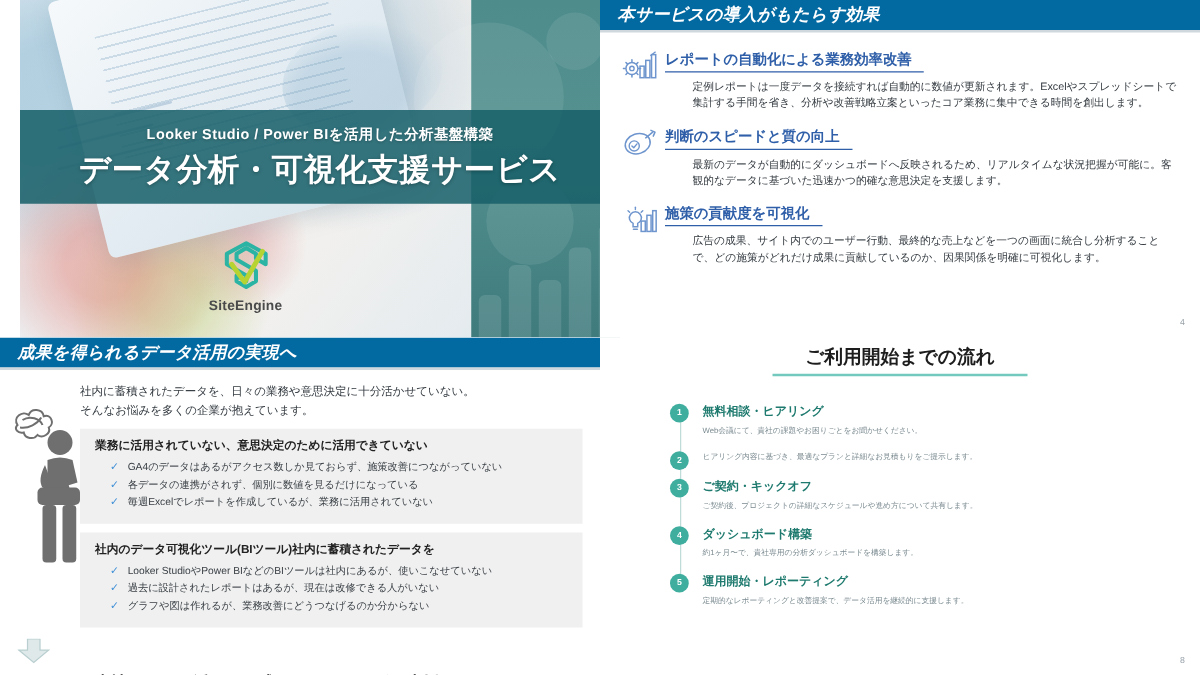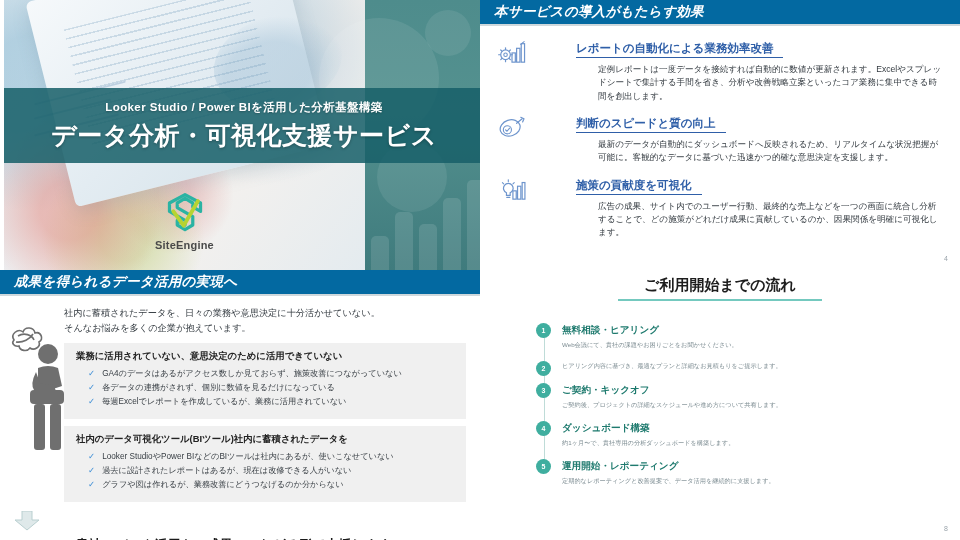--- a/index.html
+++ b/index.html
@@ -5,21 +5,21 @@
   html,body{margin:0;padding:0;}
   body{
     width:960px;height:540px;overflow:hidden;background:#ffffff;
     font-family:"Liberation Sans","DejaVu Sans",sans-serif;
     -webkit-font-smoothing:antialiased;
   }
   .deck{position:relative;width:960px;height:540px;}
 
   
   .q{position:absolute;overflow:hidden;background:#fff;}
-  .q-tl{left:4px;top:0;width:480px;height:270px;}
+  .q-tl{left:16px;top:0;width:480px;height:270px;}
   .q-tr{left:480px;top:0;width:480px;height:270px;}
   .q-bl{left:0;top:270px;width:480px;height:333px;}
   .q-br{left:480px;top:270px;width:480px;height:270px;}
 
   
   .hero{position:absolute;inset:0;background:#e9eef1;}
   .hero-photo{position:absolute;left:0;top:0;width:361px;height:270px;overflow:hidden;
     background:
       radial-gradient(circle at 18% 78%, rgba(226,140,130,.55) 0 8%, rgba(226,140,130,0) 26%),
       radial-gradient(circle at 33% 88%, rgba(188,205,120,.5) 0 7%, rgba(188,205,120,0) 24%),
@@ -55,21 +55,21 @@
   .logo-mark{width:42px;height:44px;}
   .logo-text{margin-top:3px;font-size:11px;font-weight:bold;color:#4a4a4a;letter-spacing:.2px;}
 
   
   .band{height:24px;background:#0369a1;color:#fff;display:flex;align-items:center;
     padding-left:14px;font-size:13.5px;font-weight:bold;letter-spacing:.3px;font-style:italic;}
   .band-rule{height:2px;background:#cfd8dc;}
 
   
   .benefits{padding:12px 16px 0 18px;}
-  .benefit{display:flex;margin-bottom:10px;gap:44px;}
+  .benefit{display:flex;margin-bottom:10px;}
   .b-icon{width:34px;min-width:34px;padding-top:2px;color:#5b86c4;}
   .b-body{flex:1;}
   .b-head{display:inline-block;font-size:11.5px;font-weight:bold;color:#2f5fa8;
     border-bottom:1px solid #2f5fa8;padding:0 10px 1px 0;line-height:15px;}
   .b-text{margin-top:5px;padding-left:22px;font-size:8.6px;color:#333a40;line-height:1.55;}
   .pageno{position:absolute;right:12px;bottom:8px;font-size:7px;color:#9aa4ab;}
   .pageno-tr{position:absolute;right:12px;top:255px;font-size:7px;color:#9aa4ab;}
 
   
   .bl-body{position:relative;padding:10px 14px 0 14px;height:236px;}

